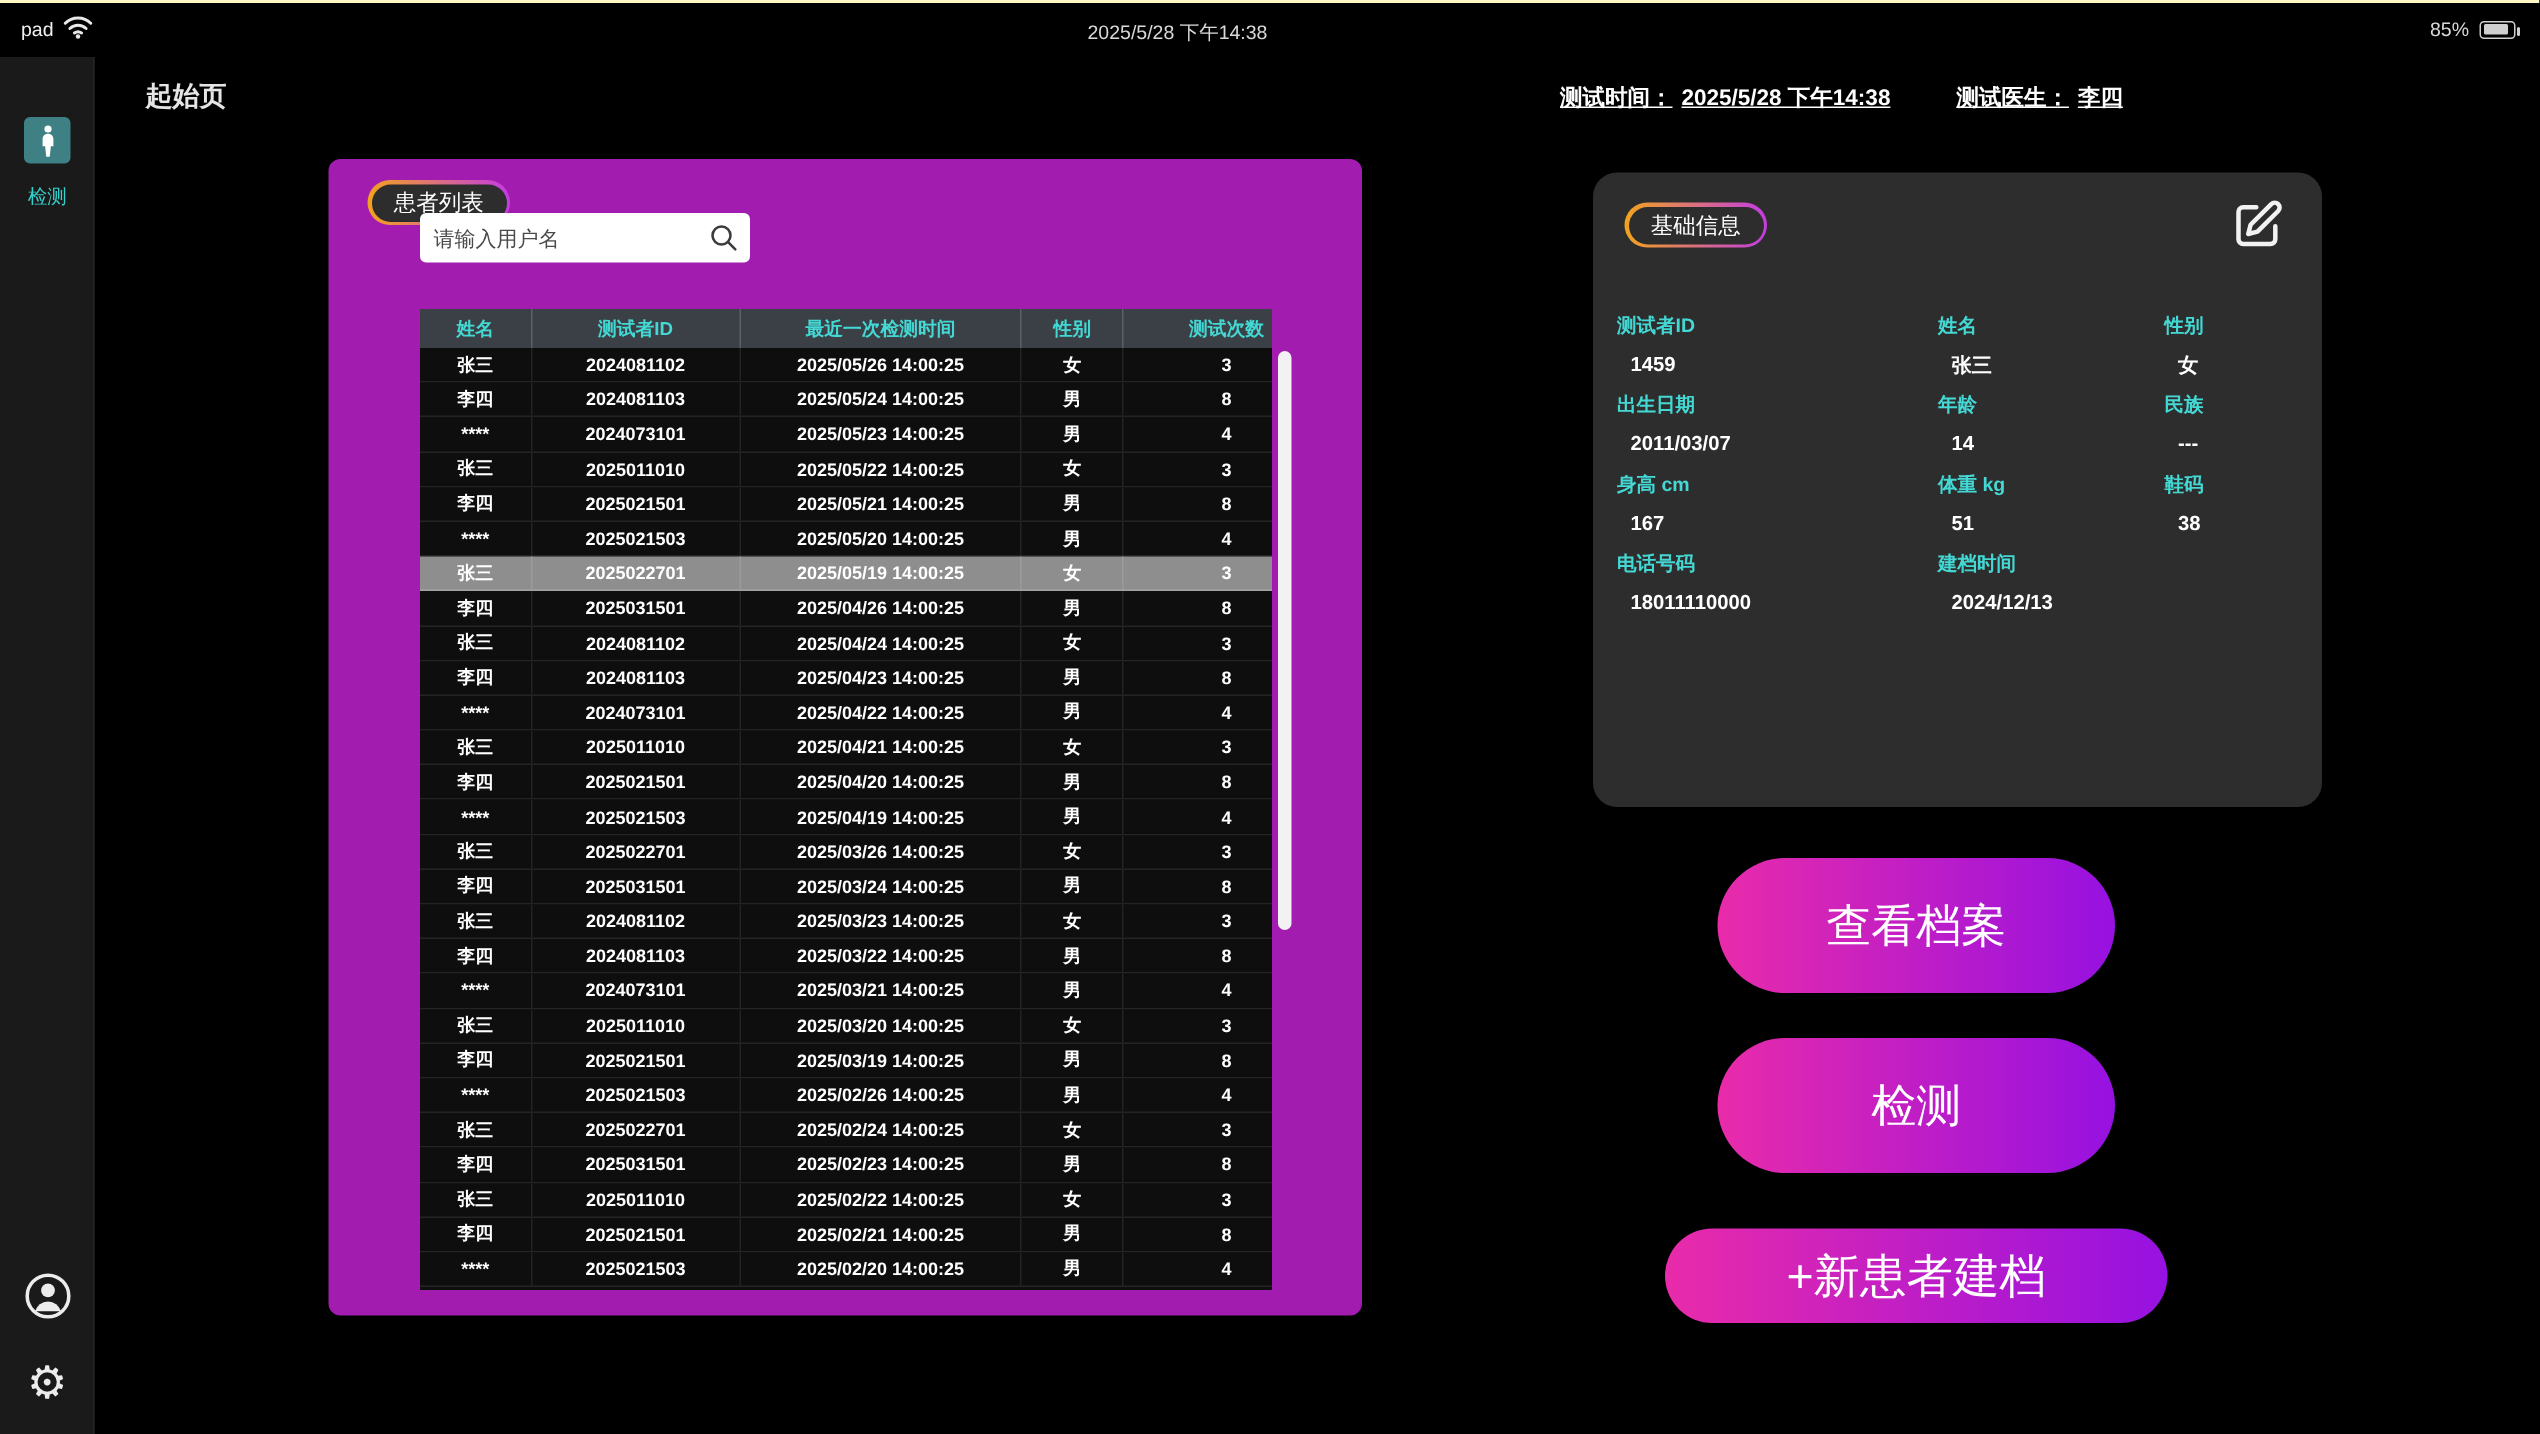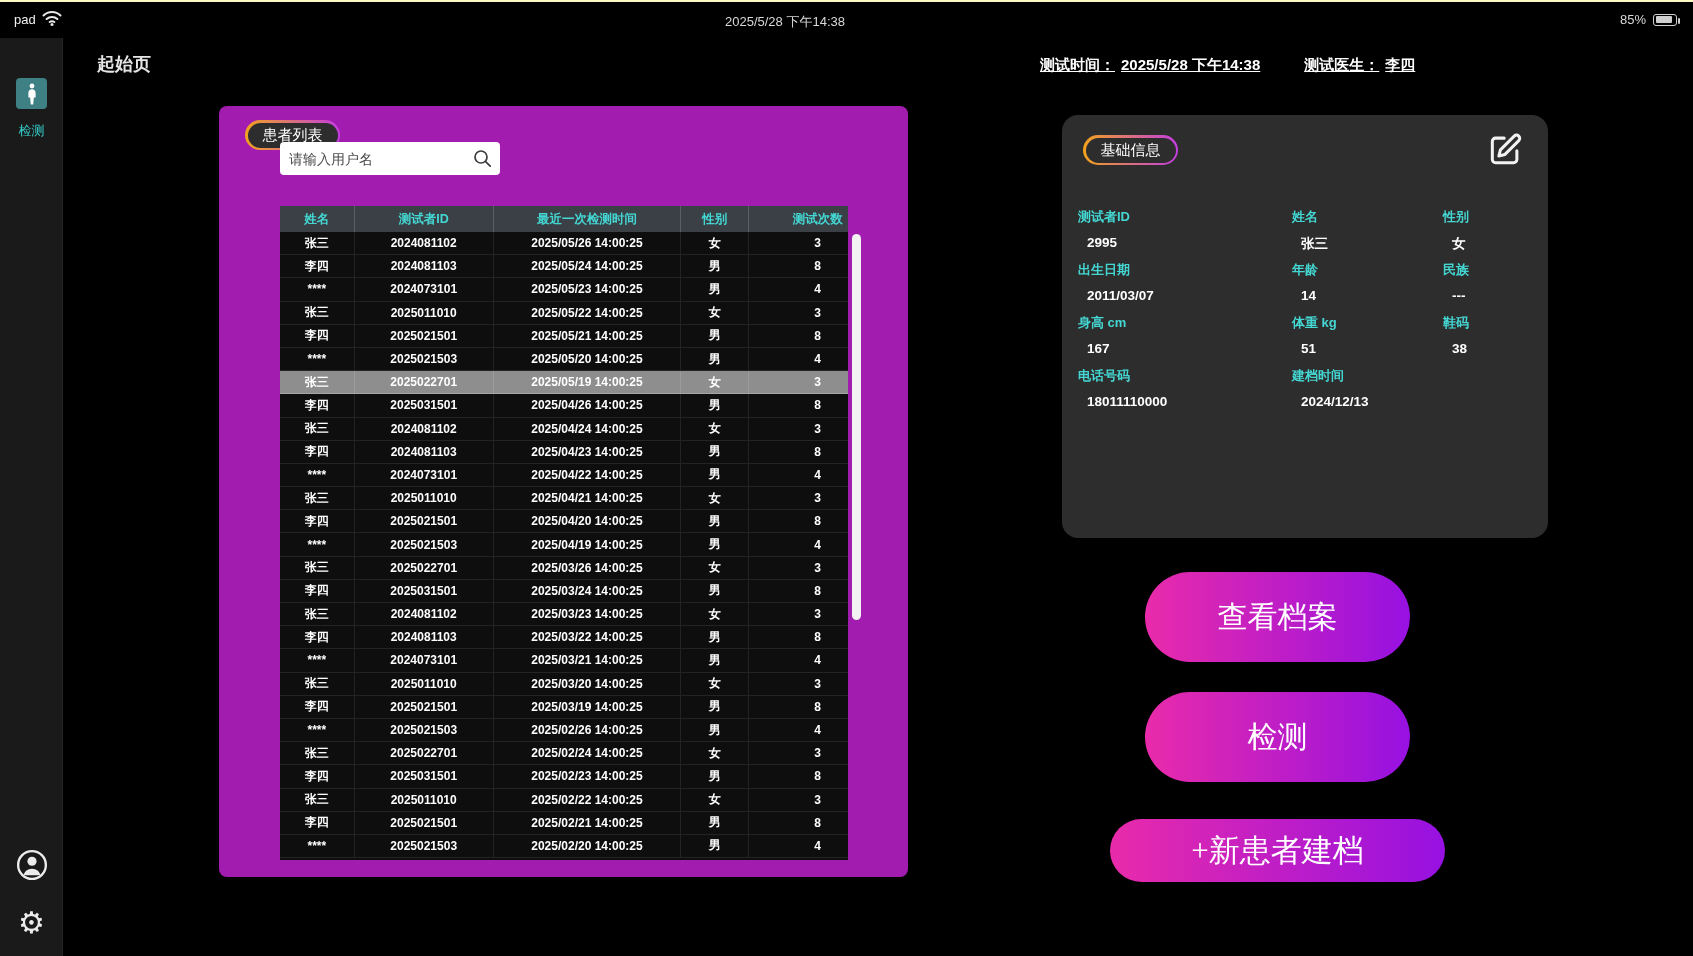--- a/index.html
+++ b/index.html
@@ -74,21 +74,21 @@
   .edit-btn { position:absolute; left:423px; top:15px; width:40px; height:40px; cursor:pointer;
               display:flex; align-items:center; justify-content:center; }
   .info-grid { position:absolute; left:16px; top:80px; right:10px; padding-top:13px;
                display:grid; grid-template-columns:214px 151px 1fr; }
   .field { height:53px; }
   .flabel { color:#44d8d4; font-size:13px; font-weight:bold; }
   .fvalue { margin:9px 0 0 9px; color:#fff; font-size:13.5px; font-weight:bold; }
 
   
   .btn { position:absolute; border:none; border-radius:46px; color:#fff; cursor:pointer;
-         background:linear-gradient(90deg,#e92baa,#9611e1); font-family:Liberation Serif, serif;
+         background:linear-gradient(90deg,#e92baa,#9611e1); font-family:Liberation Sans, sans-serif;
          font-size:30px; display:flex; align-items:center; justify-content:center;text-align:right; }
   .btn-archive { left:1145px; top:570px; width:265px; height:90px; }
   .btn-detect  { left:1145px; top:690px; width:265px; height:90px; }
   .btn-new     { left:1110px; top:817px; width:335px; height:63px; font-size:31px; }
 </style>
 </head>
 <body>
 
 <div class="screen">
 
@@ -371,21 +371,21 @@
     </span>
     <span class="edit-btn">
       <svg width="38" height="38" viewBox="0 0 24 24">
         <path d="M11.5 4.5H6a2 2 0 0 0-2 2V18a2 2 0 0 0 2 2h11.5a2 2 0 0 0 2-2v-5.5" fill="none" stroke="#f2f2f2" stroke-width="1.9" stroke-linecap="round"></path>
         <path d="M17.8 3.2a2.05 2.05 0 0 1 2.9 2.9L12 14.8l-3.9 1 1-3.9 8.7-8.7z" fill="none" stroke="#f2f2f2" stroke-width="1.9" stroke-linejoin="round"></path>
       </svg>
     </span>
     <div class="info-grid">
         <div class="field">
     <div class="flabel">测试者ID</div>
-    <div class="fvalue">2995</div>
+    <div class="fvalue">1459</div>
   </div>
         <div class="field">
     <div class="flabel">姓名</div>
     <div class="fvalue">张三</div>
   </div>
         <div class="field">
     <div class="flabel">性别</div>
     <div class="fvalue">女</div>
   </div>
         <div class="field">

